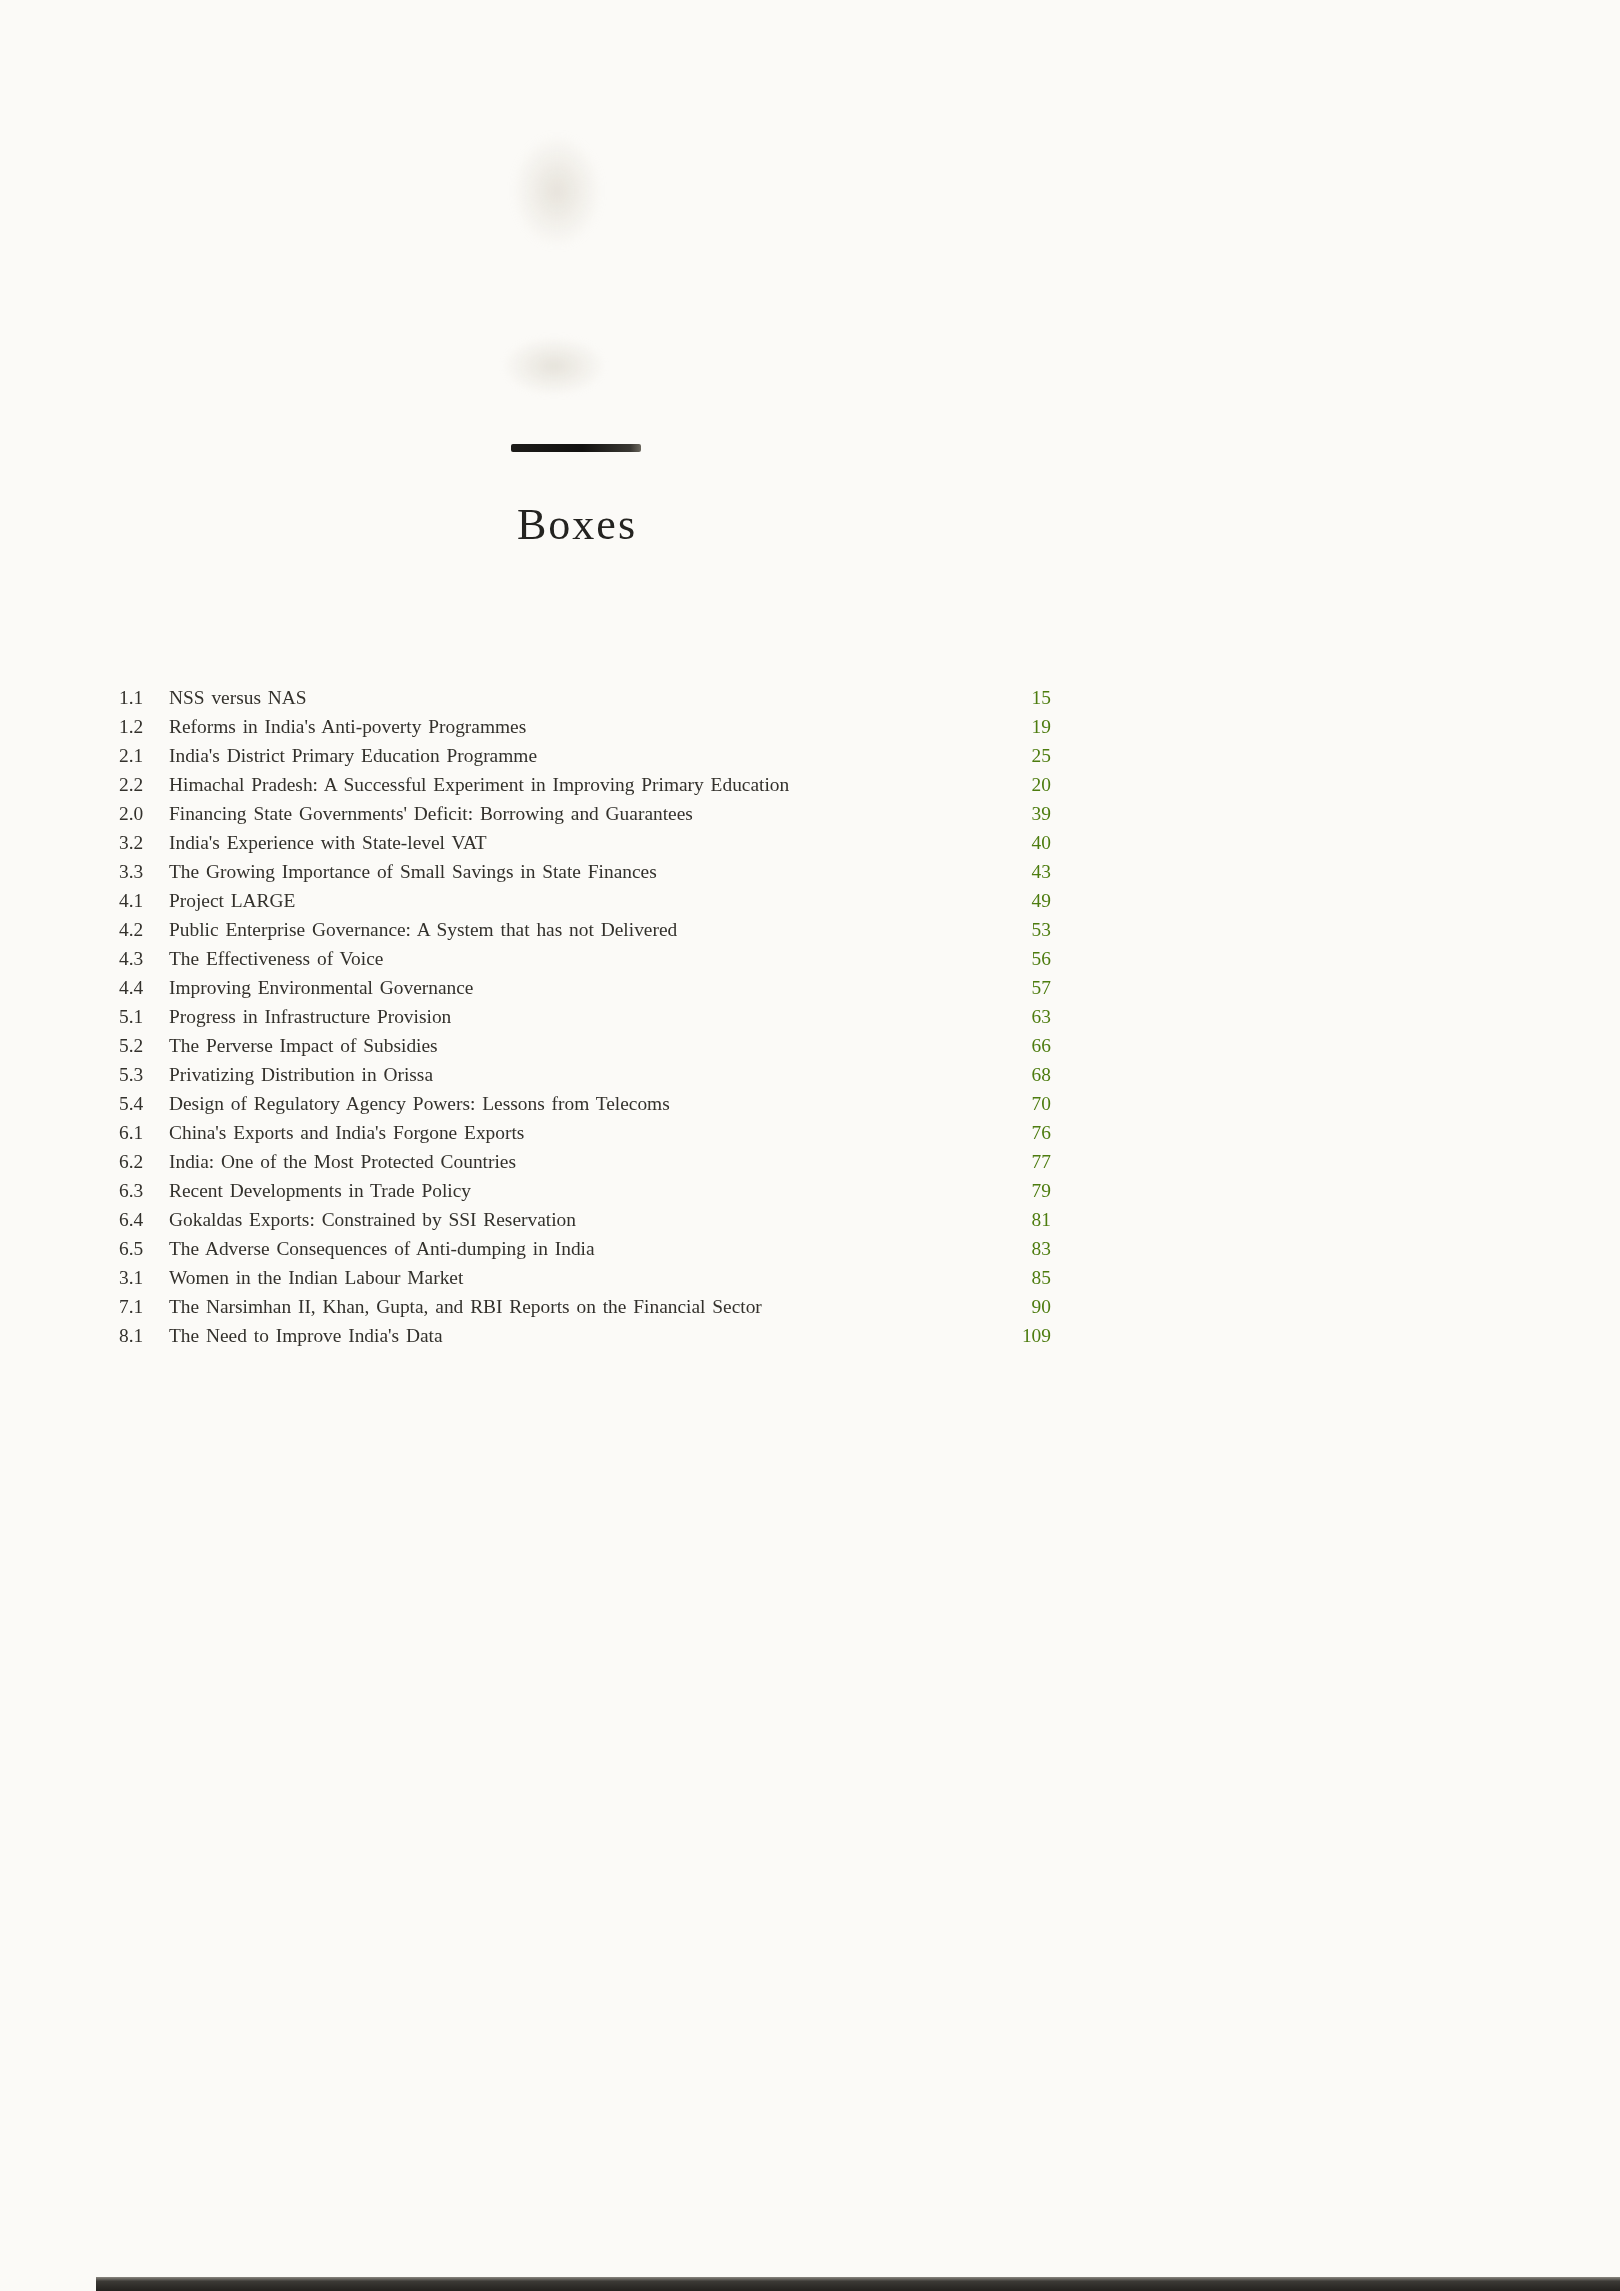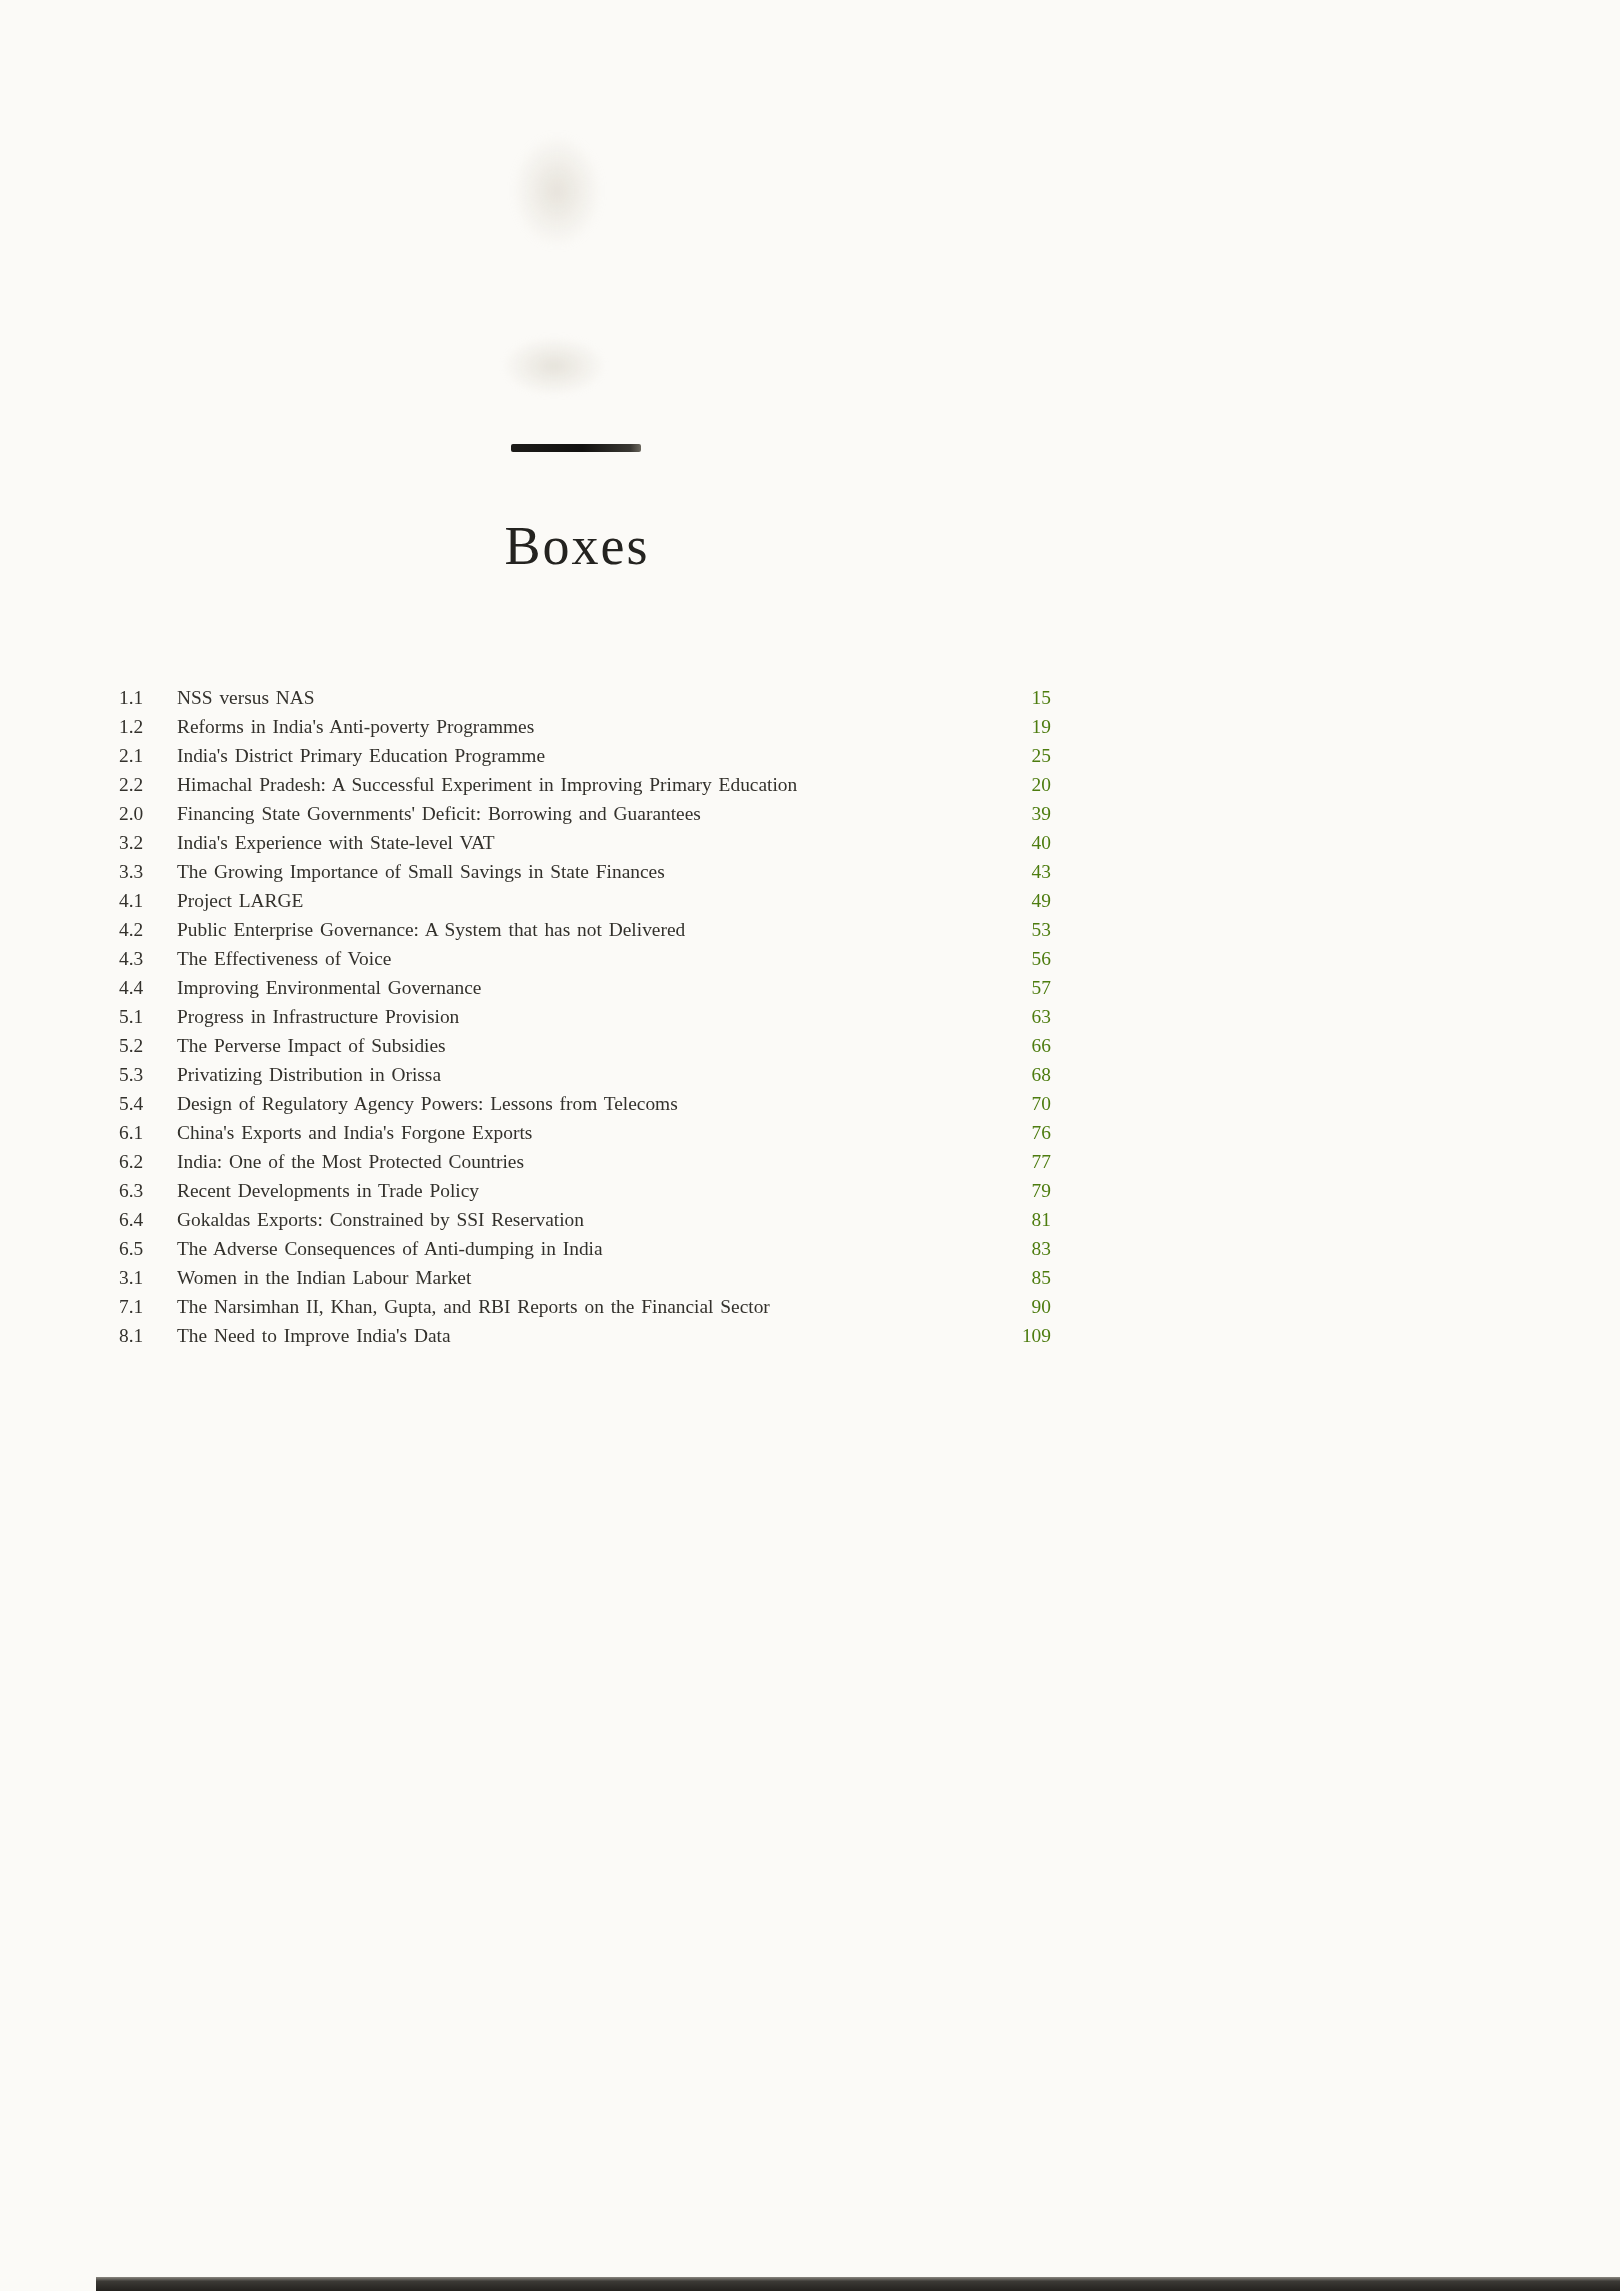--- a/index.html
+++ b/index.html
@@ -48,44 +48,43 @@
     top: 444px;
     width: 130px;
     height: 8px;
     background: linear-gradient(90deg, #1c1b19 0%, #121110 55%, #3a3833 92%, #6b675e 100%);
     border-radius: 2px;
   }
 
   .title {
     position: absolute;
     left: 577px;
-    top: 515px;
+    top: 499px;
     transform: translateX(-50%);
     margin: 0;
-    font-size: 54px;
+    font-size: 44px;
     font-weight: 400;
     letter-spacing: 2px;
     color: #242320;
     white-space: nowrap;
   }
 
   .entries {
     position: absolute;
     left: 119px;
     top: 683px;
     width: 932px;
   }
   .entry-row {
     display: flex;
     align-items: flex-start;
     height: 29px;
     font-size: 19.4px;
     line-height: 29px;
     color: #33312c;
-    gap: 8px;
   }
   .entry-num {
     flex: 0 0 50px;
     text-align: left;
   }
   .entry-title {
     flex: 1 1 auto;
     text-align: left;
     word-spacing: 2px;
     white-space: nowrap;

